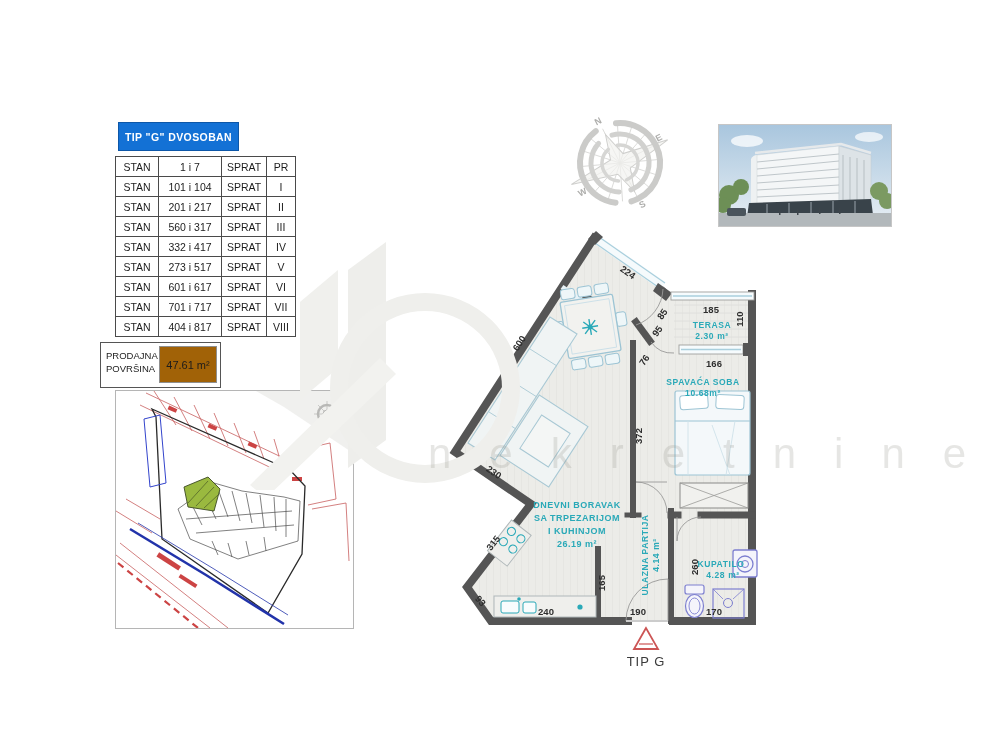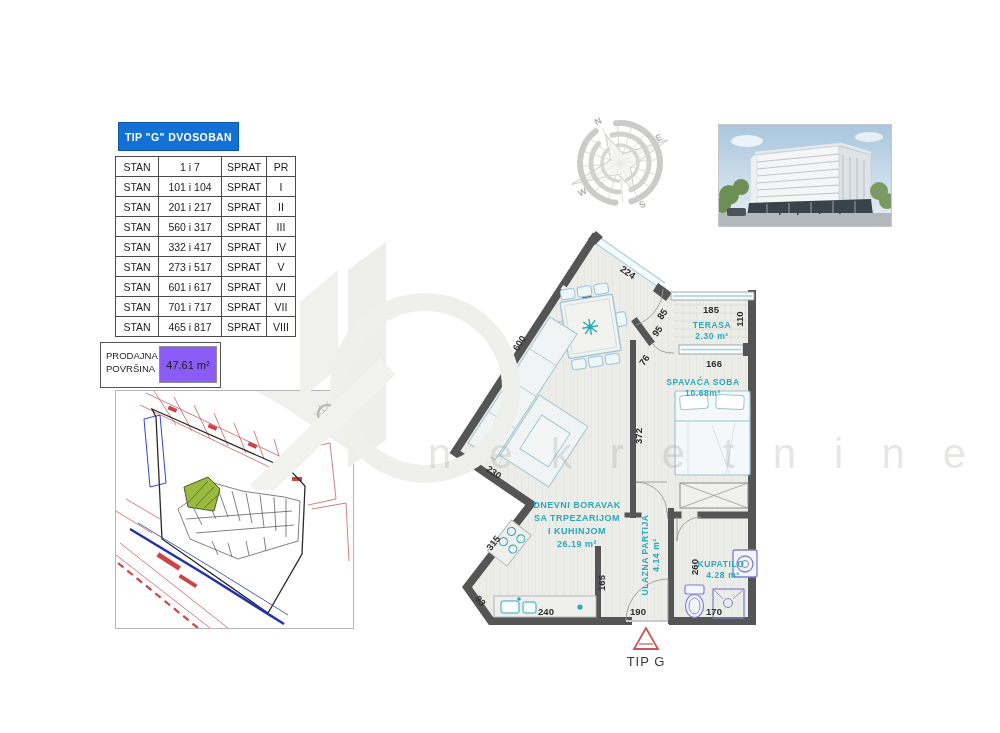--- a/index.html
+++ b/index.html
@@ -10,21 +10,21 @@
              background:#1371d5;border:1px solid #0d57a8;display:flex;align-items:center;
              justify-content:center;color:#fff;font-size:10.5px;font-weight:bold;letter-spacing:.4px;}
   table.apt{position:absolute;left:115px;top:156px;border-collapse:collapse;background:#fff;}
   table.apt td{border:1px solid #4a4a4a;font-size:10.5px;color:#1c1c1c;text-align:center;
                height:19px;padding:0 2px;white-space:nowrap;margin-left:28px;}
   td.c1{width:38px;} td.c2{width:58px;} td.c3{width:40px;} td.c4{width:24px;}
   .area-box{position:absolute;left:100px;top:342px;width:119px;height:44px;border:1.5px solid #555;
             background:#fff;}
   .area-label{position:absolute;left:5px;top:7px;width:54px;font-size:9.5px;line-height:1.35;
               color:#222;}
-  .area-value{position:absolute;left:58px;top:3px;width:56px;height:35px;background:#8b5cf6;
+  .area-value{position:absolute;left:58px;top:3px;width:56px;height:35px;background:#a16207;
               border:1px solid #8f8f8f;display:flex;align-items:center;justify-content:center;
               font-size:11px;color:#1c1c1c;}
   .site-box{position:absolute;left:115px;top:390px;width:237px;height:237px;border:1px solid #b5b5b5;
             background:#fff;}
   
   .compass-wrap{position:absolute;left:563px;top:103px;width:115px;height:115px;}
   .photo-wrap{position:absolute;left:718px;top:124px;width:172px;height:101px;border:1px solid #c6c6c6;}
   
   .plan-wrap{position:absolute;left:430px;top:225px;width:350px;height:450px;z-index:10;}
   
@@ -93,21 +93,21 @@
           <td class="c4">VI</td>
         </tr>
       <tr>
           <td class="c1">STAN</td>
           <td class="c2">701 i 717</td>
           <td class="c3">SPRAT</td>
           <td class="c4">VII</td>
         </tr>
       <tr>
           <td class="c1">STAN</td>
-          <td class="c2">465 i 817</td>
+          <td class="c2">404 i 817</td>
           <td class="c3">SPRAT</td>
           <td class="c4">VIII</td>
         </tr>
     </tbody>
   </table>
 
   <div class="area-box">
     <div class="area-label">PRODAJNA POVRŠINA</div>
     <div class="area-value">47.61 m²</div>
   </div>

